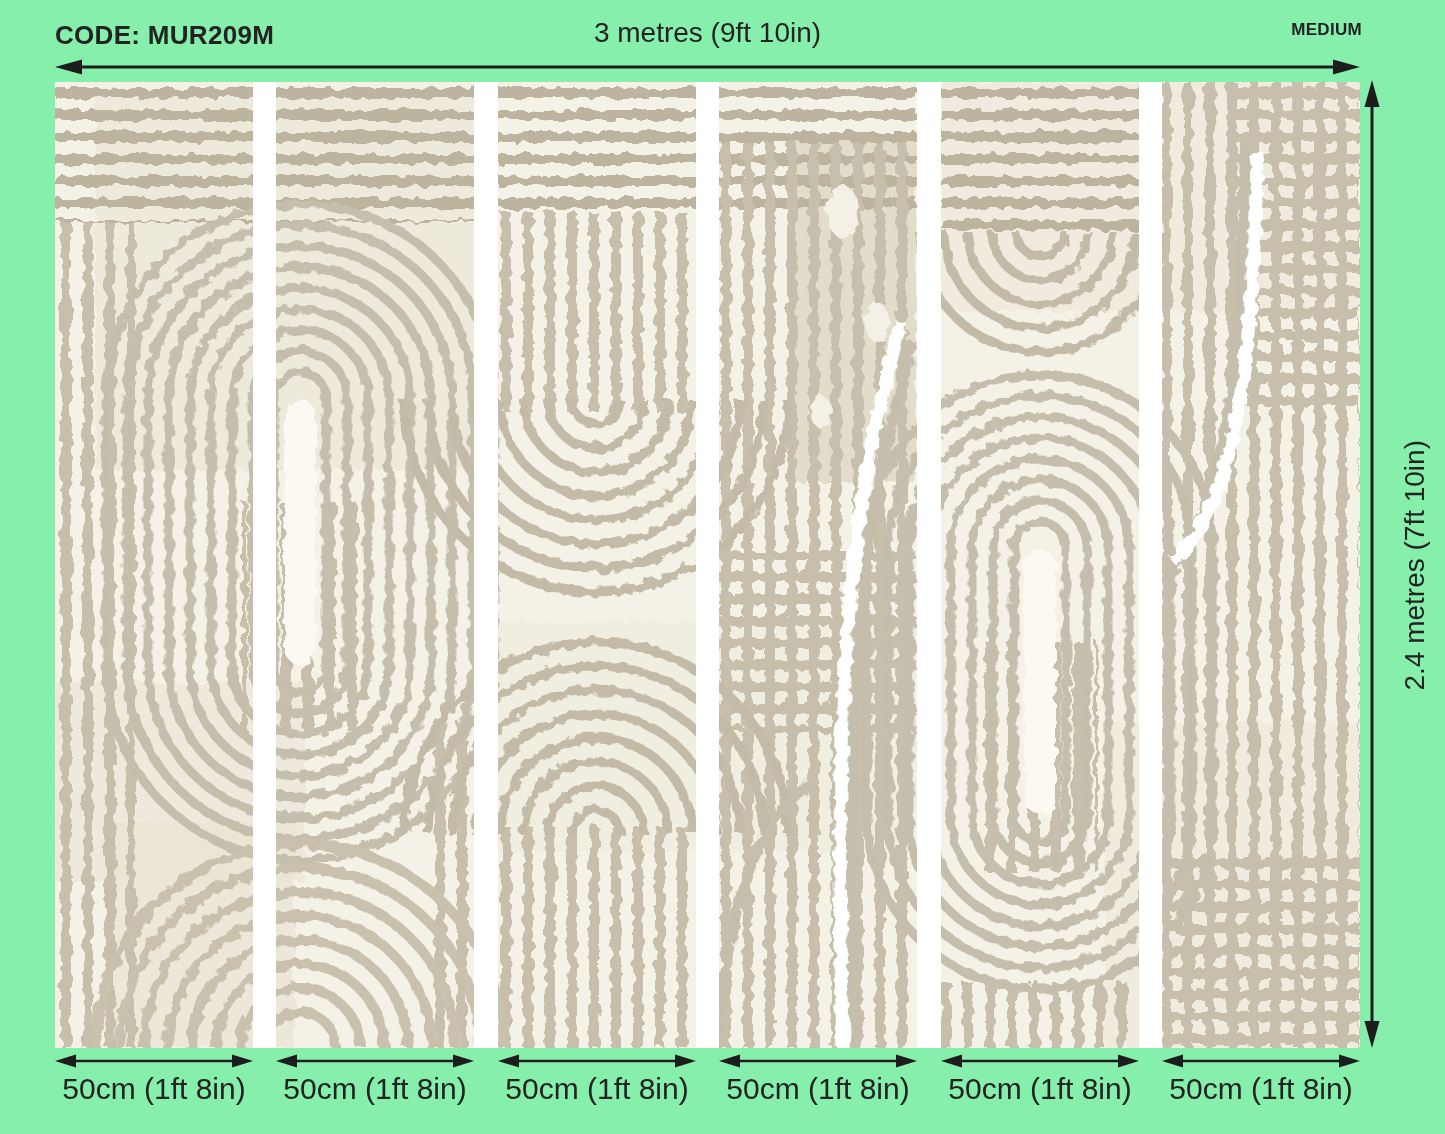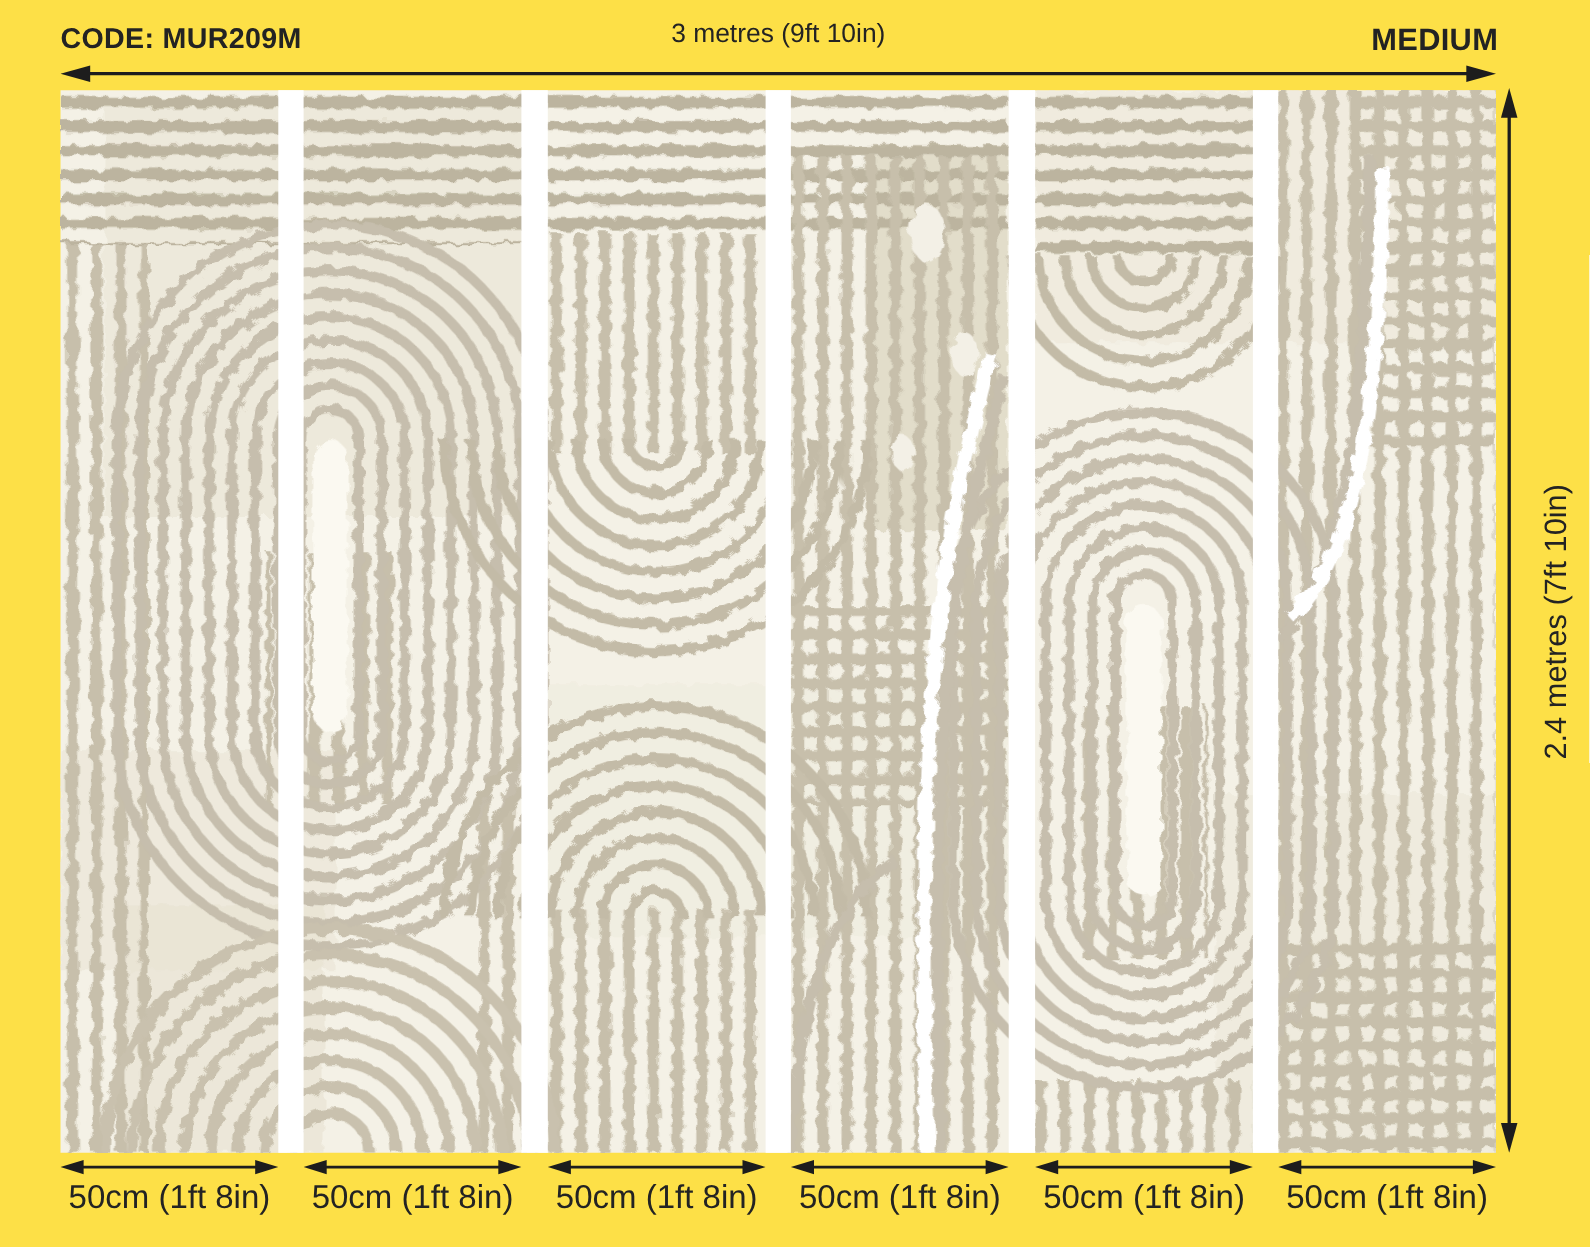--- a/index.html
+++ b/index.html
@@ -1,22 +1,22 @@
 <!DOCTYPE html>
 <html><head>
 <meta charset="utf-8">
 <style>
   html,body{margin:0;padding:0;background:#ffffff;}
   .canvas{
-    position:relative;width:1445px;height:1134px;background:#fde047;
+    position:relative;width:1445px;height:1134px;background:#86efac;
     font-family:"Liberation Sans",sans-serif;color:#232323;overflow:hidden;
   }
   .code-label{position:absolute;left:55px;top:20px;font-size:26px;font-weight:700;letter-spacing:.3px;white-space:nowrap;}
-  .total-width-label{position:absolute;left:55px;top:17px;width:1305px;text-align:center;font-size:24px;font-weight:400;}
-  .size-label{position:absolute;right:83px;top:20px;font-size:28px;font-weight:700;letter-spacing:.3px;}
+  .total-width-label{position:absolute;left:55px;top:17px;width:1305px;text-align:center;font-size:28px;font-weight:400;}
+  .size-label{position:absolute;right:83px;top:20px;font-size:17px;font-weight:700;letter-spacing:.3px;}
   .arrow{position:absolute;display:block;}
   .arrow-top{left:55px;top:56px;}
   .arrow-right{left:1360px;top:80px;}
   .height-label-wrap{position:absolute;left:1392px;top:82px;height:966px;width:46px;display:flex;align-items:center;justify-content:center;}
   .height-label-wrap span{writing-mode:vertical-rl;transform:rotate(180deg);font-size:28px;font-weight:400;white-space:nowrap;}
   .mural{position:absolute;left:55px;top:82px;width:1305px;height:966px;}
   .mural svg{display:block;}
   .gap{position:absolute;top:0;height:966px;background:#ffffff;}
   .gap1{left:198px;width:23px;}
   .gap2{left:419px;width:24px;}

